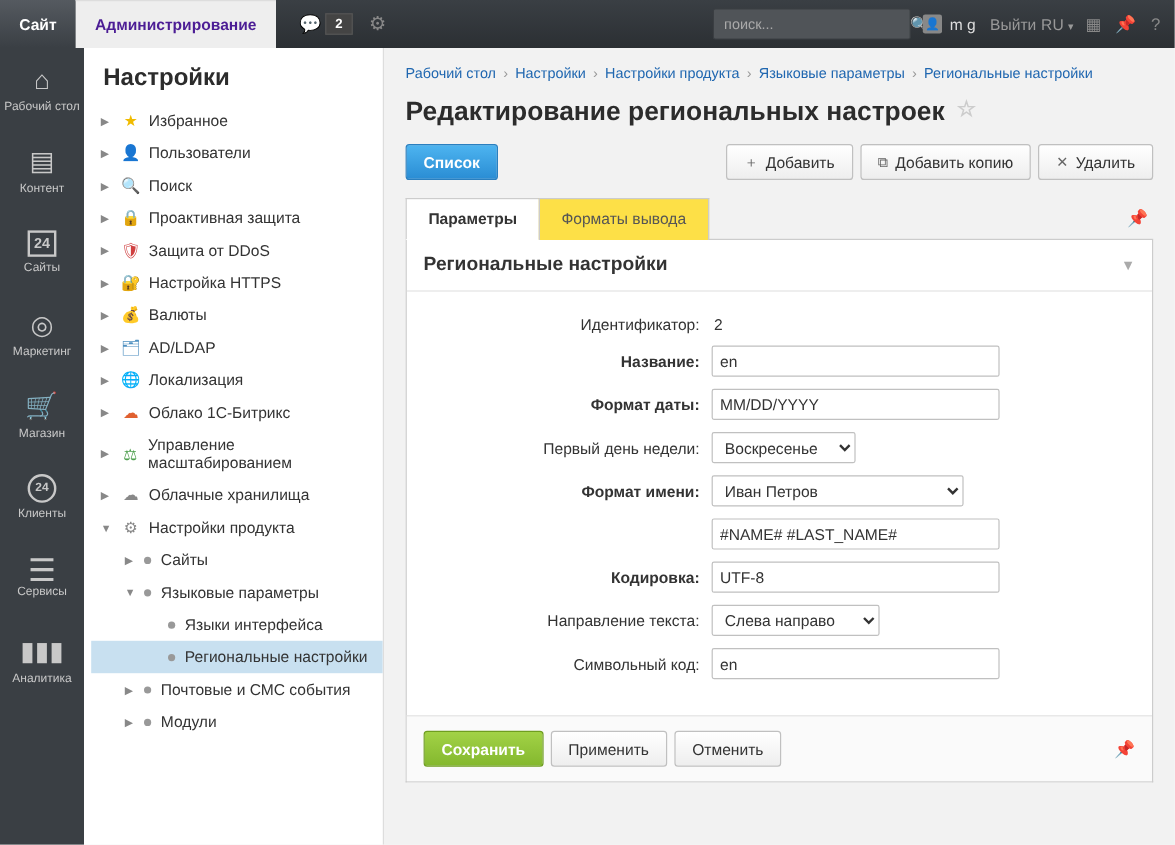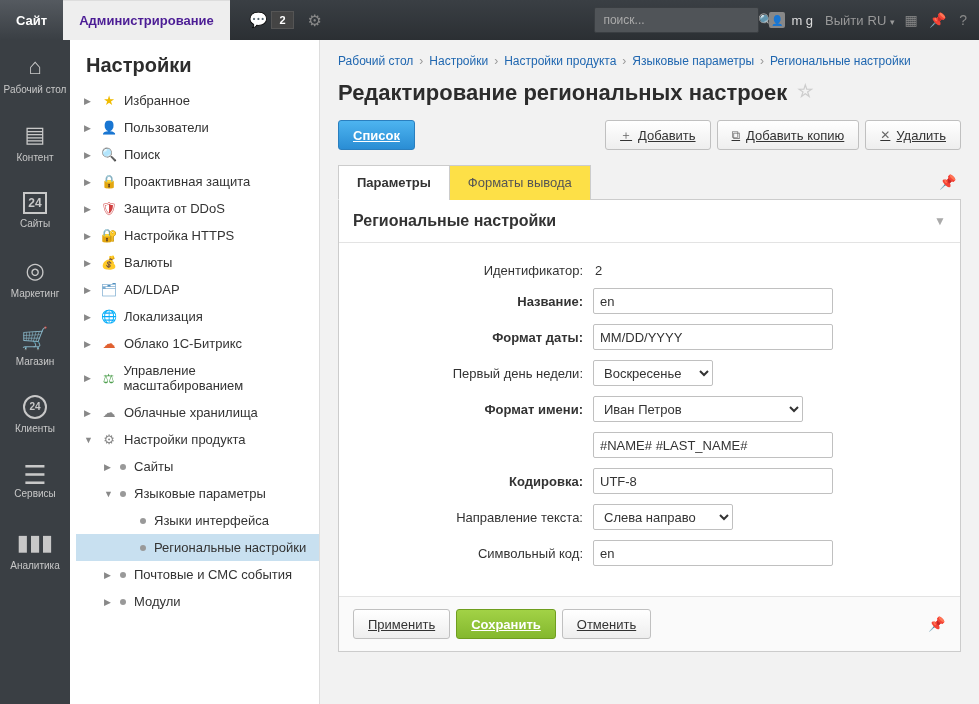--- a/index.html
+++ b/index.html
@@ -39,21 +39,21 @@
 .tree li .dot { width: 6px; height: 6px; background: #999; border-radius: 50%; margin-right: 8px; }
 
 .main { flex: 1; background: #f2f2f2; padding: 14px 18px; overflow-y: auto; }
 .breadcrumbs { font-size: 12px; color: #2067b0; margin-bottom: 12px; }
 .breadcrumbs a { color: #2067b0; text-decoration: none; }
 .breadcrumbs .sep { color: #999; margin: 0 6px; }
 .main h1 { font-size: 22px; font-weight: bold; color: #2c2c2c; margin-bottom: 14px; display: flex; align-items: flex-start; }
 .main h1 .star { color: #ccc; font-size: 18px; margin-left: 10px; }
 
 .actionbar { display: flex; align-items: center; margin-bottom: 14px; }
-.btn { height: 30px; padding: 11px 14px; border: 1px solid #c0c0c0; background: linear-gradient(#fff, #eee); color: #333; font-size: 13px; border-radius: 3px; cursor: pointer; display: inline-flex; align-items: center; margin-left: 6px; text-decoration: underline; }
+.btn { height: 30px; padding: 11px 14px; border: 1px solid #c0c0c0; background: linear-gradient(#fff, #eee); color: #333; font-size: 13px; border-radius: 3px; cursor: pointer; display: inline-flex; align-items: center; margin-left: 6px; }
 .btn:first-child { margin-left: 0; }
 .btn .icon { margin-right: 6px; color: #666; font-size: 12px; }
 .btn.primary { background: linear-gradient(#4db4f0, #2a8dd4); border-color: #2a7fbf; color: #fff; font-weight: bold; }
 .btn.green { background: linear-gradient(#a2d246, #84b82e); border-color: #6f9e1f; color: #fff; font-weight: bold; }
 .actionbar .spacer { flex: 1; }
 
 .tabs { display: flex; border-bottom: 1px solid #ccc; position: relative; }
 .tabs .tab { padding: 9px 18px; background: #fde047; border: 1px solid #ccc; border-bottom: none; margin-right: -1px; cursor: pointer; font-size: 13px; color: #555; position: relative; top: 1px; }
 .tabs .tab.active { background: #fff; font-weight: bold; color: #333; border-bottom: 1px solid #fff; }
 .tabs .pin { margin-left: auto; color: #aaa; font-size: 14px; align-self: center; padding-right: 4px; }
@@ -308,20 +308,20 @@
         <div class="form-row">
           <div class="label">Направление текста:</div>
           <div class="field"><select class="w140"><option>Слева направо</option></select></div>
         </div>
         <div class="form-row">
           <div class="label">Символьный код:</div>
           <div class="field"><input type="text" class="w210" value="en" style=""></div>
         </div>
       </div>
       <div class="footer">
+        <button class="btn green">Сохранить</button>
         <button class="btn">Применить</button>
-        <button class="btn green">Сохранить</button>
         <button class="btn">Отменить</button>
         <span class="pin">📌</span>
       </div>
     </div>
   </div>
 </div>
 
 </body></html>

